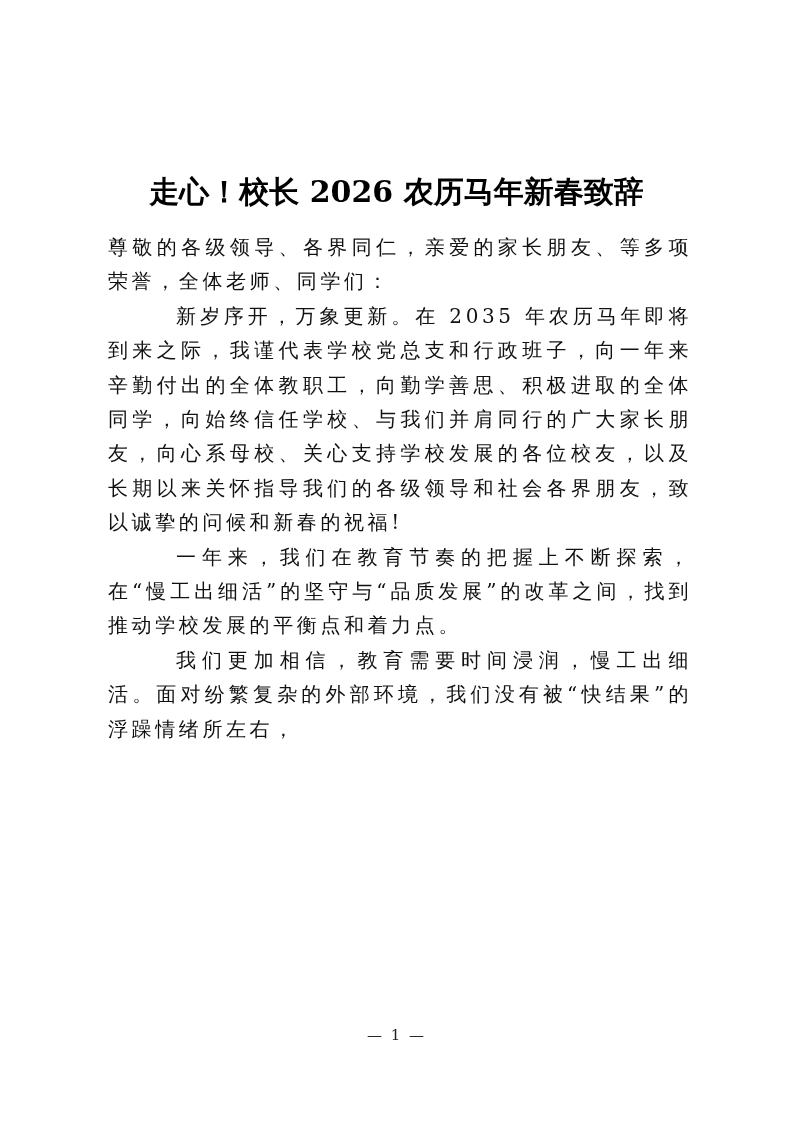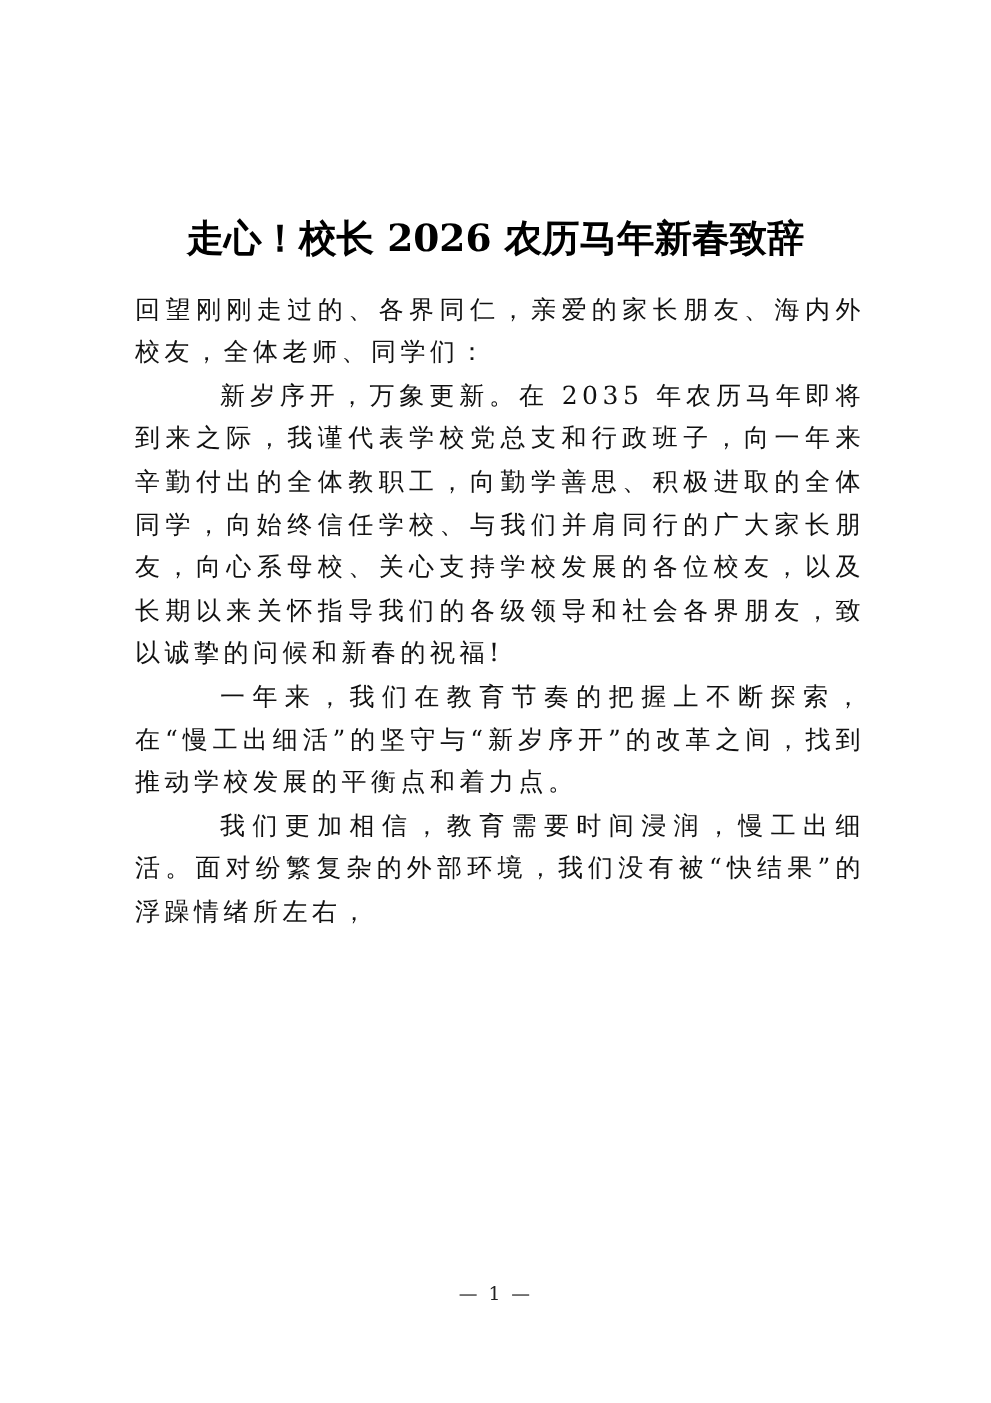--- a/index.html
+++ b/index.html
@@ -64,20 +64,20 @@
       letter-spacing: 2px;
     }
   </style>
 </head>
 <body>
 
 <div class="page">
   <h1 class="title">走心！校长 2026 农历马年新春致辞</h1>
 
   <div class="body-text">
-    <p>回望刚刚走过的、各界同仁，亲爱的家长朋友、海内外校友，全体老师、同学们：</p>
+    <p>尊敬的各级领导、各界同仁，亲爱的家长朋友、等多项荣誉，全体老师、同学们：</p>
     <p class="indent">新岁序开，万象更新。在 2035 年农历马年即将到来之际，我谨代表学校党总支和行政班子，向一年来辛勤付出的全体教职工，向勤学善思、积极进取的全体同学，向始终信任学校、与我们并肩同行的广大家长朋友，向心系母校、关心支持学校发展的各位校友，以及长期以来关怀指导我们的各级领导和社会各界朋友，致以诚挚的问候和新春的祝福!</p>
-    <p class="indent">一年来，我们在教育节奏的把握上不断探索，在“慢工出细活”的坚守与“新岁序开”的改革之间，找到推动学校发展的平衡点和着力点。</p>
+    <p class="indent">一年来，我们在教育节奏的把握上不断探索，在“慢工出细活”的坚守与“品质发展”的改革之间，找到推动学校发展的平衡点和着力点。</p>
     <p class="indent">我们更加相信，教育需要时间浸润，慢工出细活。面对纷繁复杂的外部环境，我们没有被“快结果”的浮躁情绪所左右，</p>
   </div>
 
   <div class="page-number">— 1 —</div>
 </div>
 
 </body></html>

